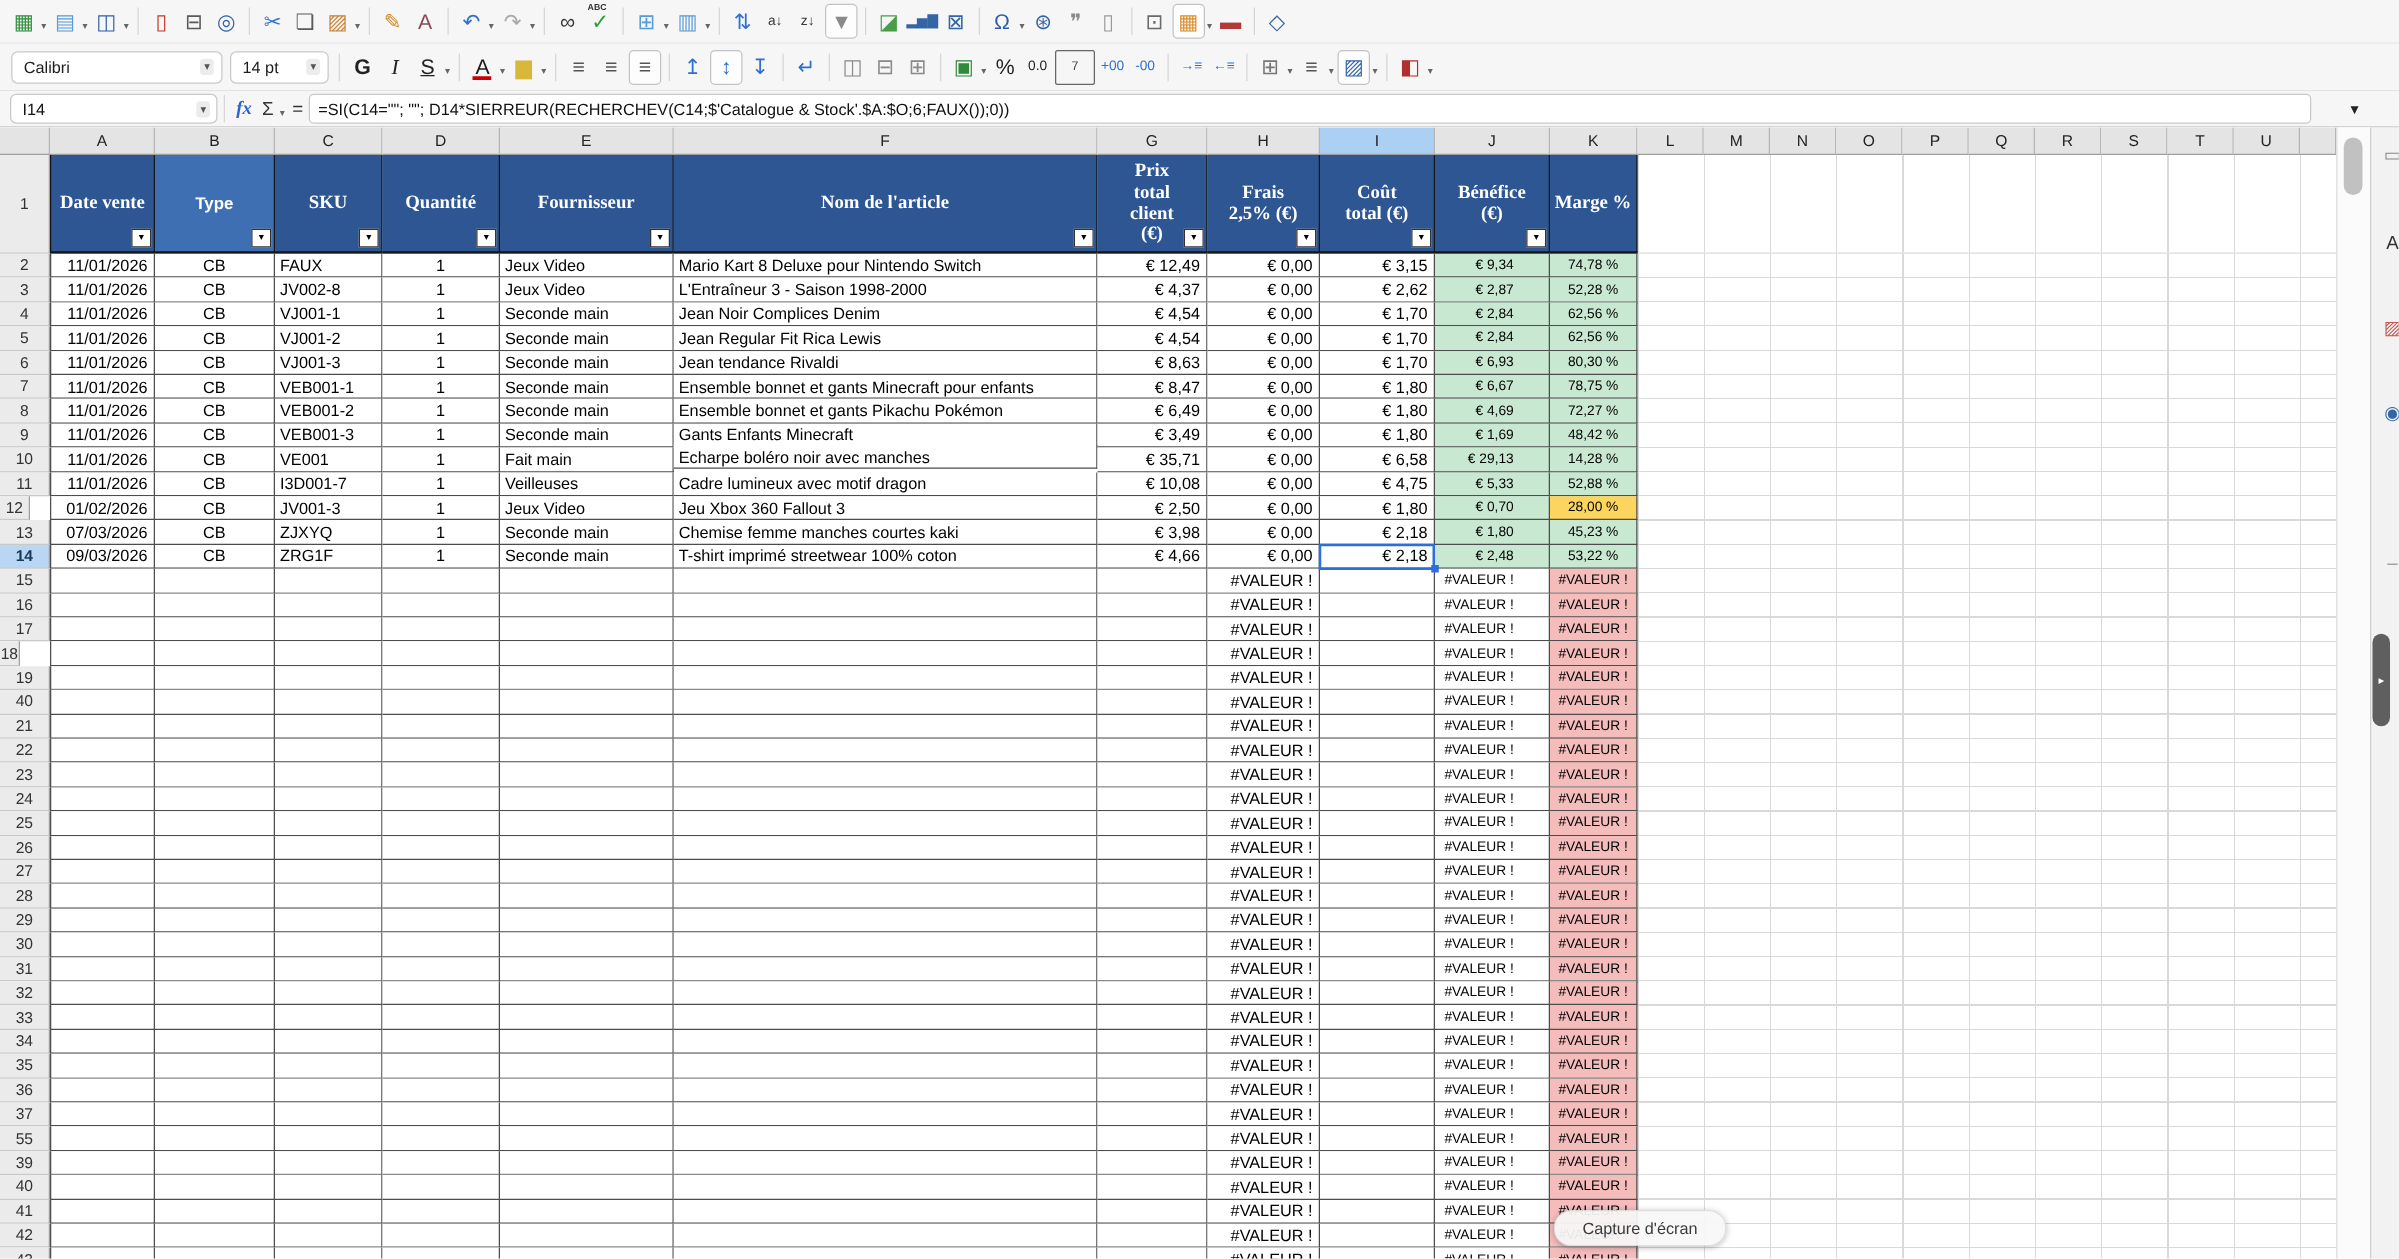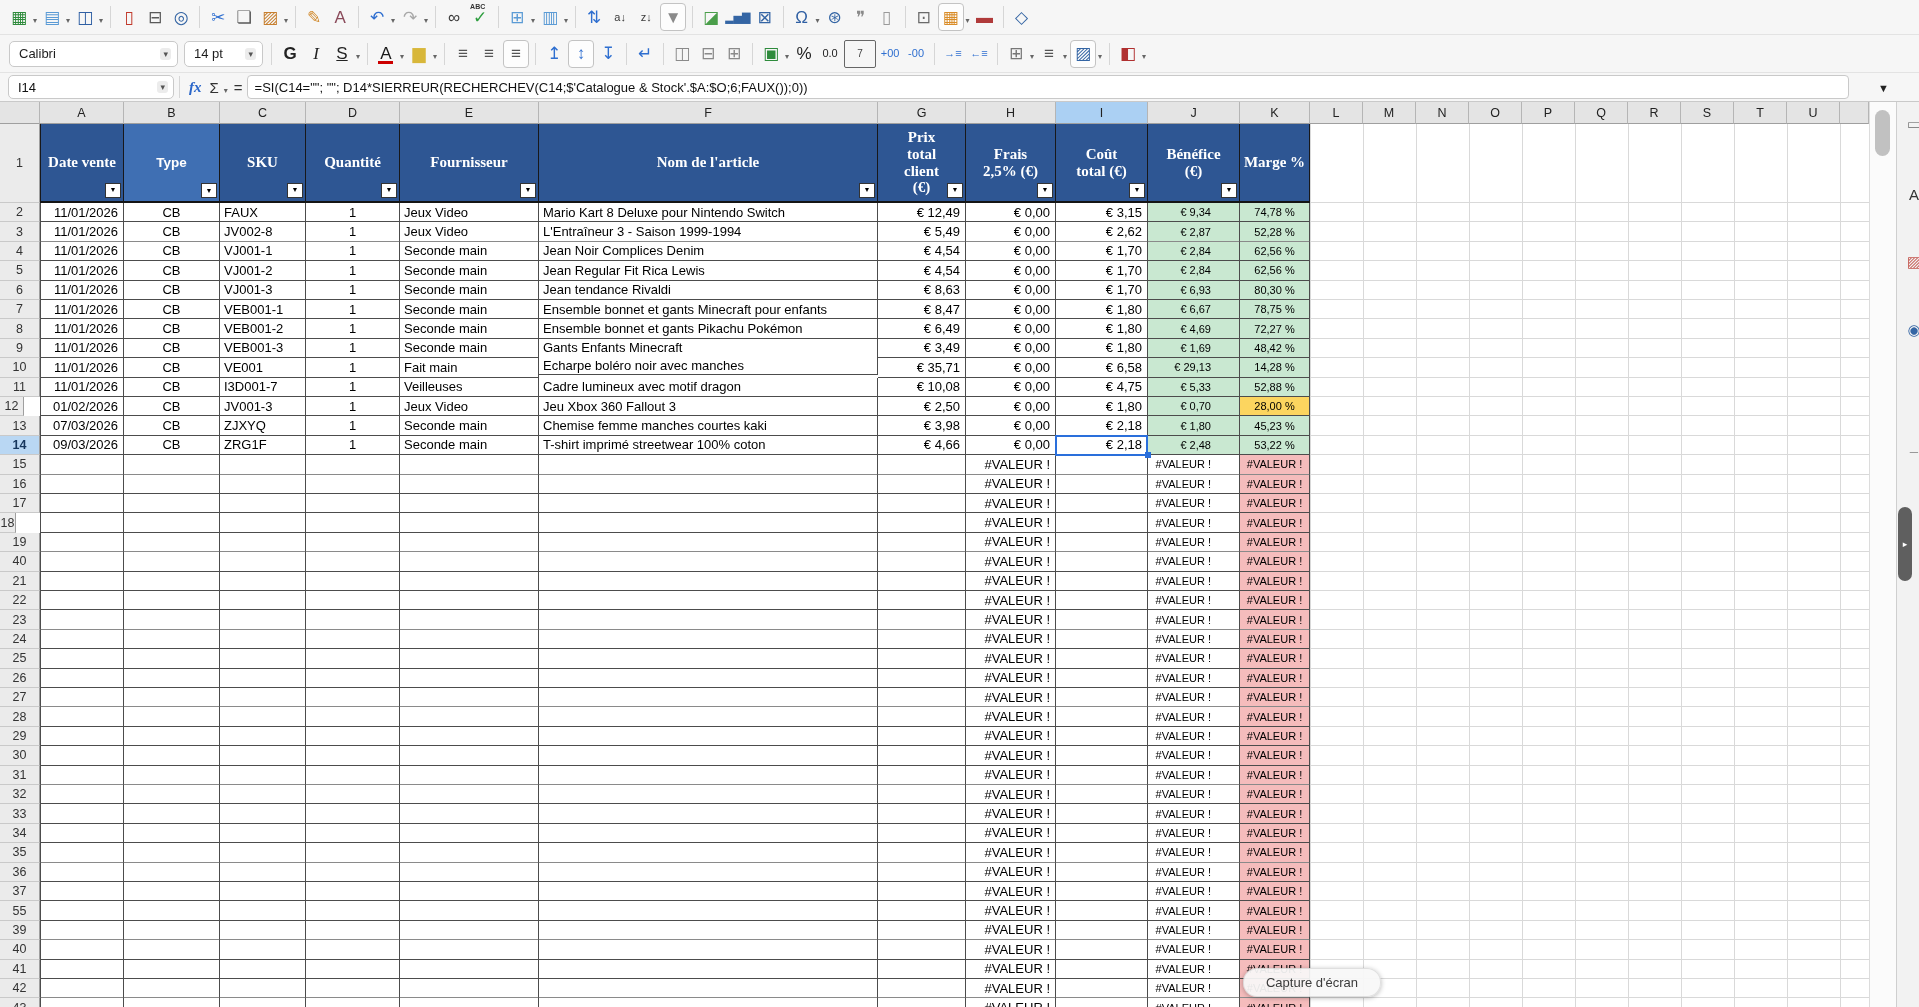--- a/index.html
+++ b/index.html
@@ -298,22 +298,22 @@
       <div class="cell al-r abs" style="left: 878px; top: 101px; width: 88px; height: 19.4px;">€ 12,49</div>
       <div class="cell al-r abs" style="left: 966px; top: 101px; width: 90px; height: 19.4px;">€ 0,00</div>
       <div class="cell al-r abs" style="left: 1056px; top: 101px; width: 92px; height: 19.4px;">€ 3,15</div>
       <div class="cell al-r sm jpad abs" style="left: 1148px; top: 101px; width: 92px; height: 19.4px; background: rgb(201, 232, 209);">€ 9,34</div>
       <div class="cell al-c sm abs" style="left: 1240px; top: 101px; width: 70px; height: 19.4px; background: rgb(201, 232, 209);">74,78 %</div>
       <div class="cell al-r thick abs" style="left: 40px; top: 120.4px; width: 84px; height: 20.4px; border-left: 1px solid rgb(76, 76, 76);">11/01/2026</div>
       <div class="cell al-c thick abs" style="left: 124px; top: 120.4px; width: 96px; height: 20.4px;">CB</div>
       <div class="cell al-l thick abs" style="left: 220px; top: 120.4px; width: 86px; height: 20.4px;">JV002-8</div>
       <div class="cell al-c thick abs" style="left: 306px; top: 120.4px; width: 94px; height: 20.4px;">1</div>
       <div class="cell al-l thick abs" style="left: 400px; top: 120.4px; width: 139px; height: 20.4px;">Jeux Video</div>
-      <div class="cell al-l thick abs" style="left: 539px; top: 120.4px; width: 339px; height: 20.4px;">L'Entraîneur 3 - Saison 1999-1994</div>
-      <div class="cell al-r thick abs" style="left: 878px; top: 120.4px; width: 88px; height: 20.4px;">€ 5,49</div>
+      <div class="cell al-l thick abs" style="left: 539px; top: 120.4px; width: 339px; height: 20.4px;">L'Entraîneur 3 - Saison 1998-2000</div>
+      <div class="cell al-r thick abs" style="left: 878px; top: 120.4px; width: 88px; height: 20.4px;">€ 4,37</div>
       <div class="cell al-r thick abs" style="left: 966px; top: 120.4px; width: 90px; height: 20.4px;">€ 0,00</div>
       <div class="cell al-r thick abs" style="left: 1056px; top: 120.4px; width: 92px; height: 20.4px;">€ 2,62</div>
       <div class="cell al-r sm jpad thick abs" style="left: 1148px; top: 120.4px; width: 92px; height: 20.4px; background: rgb(201, 232, 209);">€ 2,87</div>
       <div class="cell al-c sm thick abs" style="left: 1240px; top: 120.4px; width: 70px; height: 20.4px; background: rgb(201, 232, 209);">52,28 %</div>
       <div class="cell al-r abs" style="left: 40px; top: 139.8px; width: 84px; height: 19.4px; border-left: 1px solid rgb(76, 76, 76);">11/01/2026</div>
       <div class="cell al-c abs" style="left: 124px; top: 139.8px; width: 96px; height: 19.4px;">CB</div>
       <div class="cell al-l abs" style="left: 220px; top: 139.8px; width: 86px; height: 19.4px;">VJ001-1</div>
       <div class="cell al-c abs" style="left: 306px; top: 139.8px; width: 94px; height: 19.4px;">1</div>
       <div class="cell al-l abs" style="left: 400px; top: 139.8px; width: 139px; height: 19.4px;">Seconde main</div>
       <div class="cell al-l abs" style="left: 539px; top: 139.8px; width: 339px; height: 19.4px;">Jean Noir Complices Denim</div>

